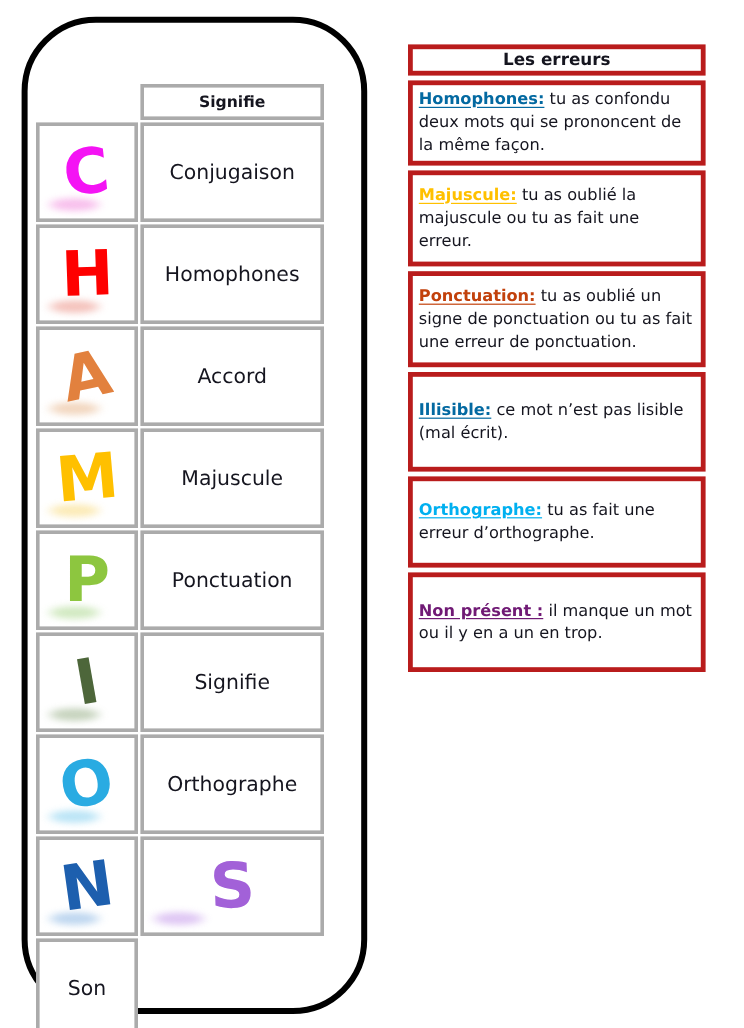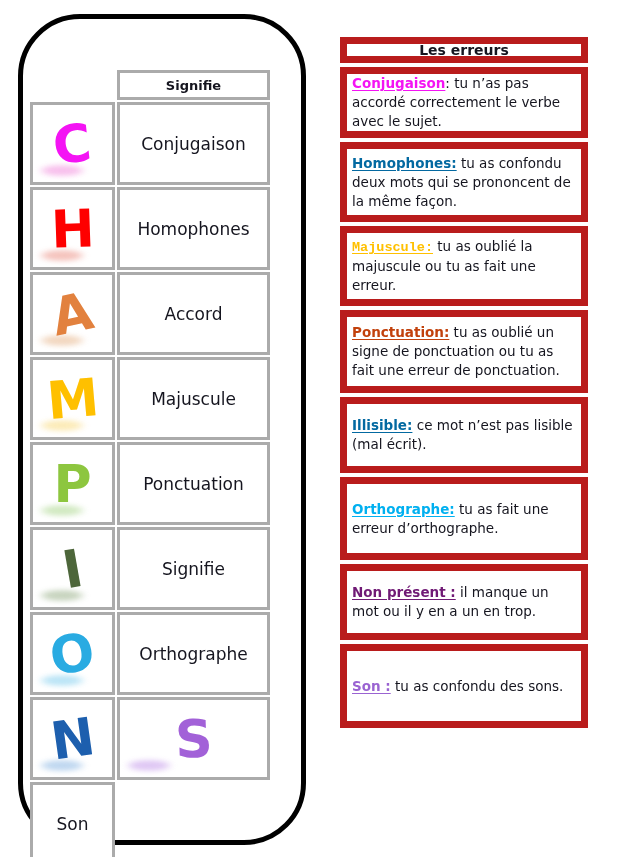--- a/index.html
+++ b/index.html
@@ -57,21 +57,21 @@
 
   
   .right-grid {
     position:absolute; left:340px; top:37px; width:248px;
     display:grid;
     grid-template-columns:248px;
     grid-template-rows:26px 71px 80px 80px 83px 76px 83px 76px 84px 82px;
     row-gap:4px;
   }
   .err-cell {
-    background:#ffffff; border:7px solid #b91c1c;
+    background:#ffffff; border:4px solid #b91c1c;
     display:flex; align-items:center;
     padding:3px 5px;
     font-size:13.5px; line-height:19px;
   }
   .err-head {
     justify-content:center; font-weight:bold; font-size:14px; padding:0 4px;
   }
   .kw {
     font-weight:bold; text-decoration:underline; text-underline-offset:2px;
   }
@@ -137,47 +137,41 @@
     <div class="cell letter-cell">
       <span class="lshadow" style="--c: #d7b9f1;"></span>
       <span class="letter r8" style="color: rgb(162, 97, 216);">S</span>
     </div>
     <div class="cell label-cell">Son</div>
   </div>
 
   <div class="right-grid">
     <div class="err-cell err-head">Les erreurs</div>
 
-    <div class="err-cell">
-        <p><span class="kw" style="color: rgb(244, 19, 244);">Conjugaison</span><span>: tu n’as pas accordé correctement le verbe avec le sujet.</span></p>
-      </div>
 
     <div class="err-cell">
         <p><span class="kw" style="color: #0369a1;">Homophones:</span><span> tu as confondu deux mots qui se prononcent de la même façon.</span></p>
       </div>
 
 
     <div class="err-cell">
-        <p><span class="kw" style="color: rgb(255, 192, 0); font-family: Liberation Mono, monospace;">Majuscule:</span><span> tu as oublié la majuscule ou tu as fait une erreur.</span></p>
+        <p><span class="kw" style="color: rgb(255, 192, 0);">Majuscule:</span><span> tu as oublié la majuscule ou tu as fait une erreur.</span></p>
       </div>
 
     <div class="err-cell">
         <p><span class="kw" style="color: #c2410c;">Ponctuation:</span><span> tu as oublié un signe de ponctuation ou tu as fait une erreur de ponctuation.</span></p>
       </div>
 
     <div class="err-cell">
         <p><span class="kw" style="color: #0369a1;">Illisible:</span><span> ce mot n’est pas lisible (mal écrit).</span></p>
       </div>
 
     <div class="err-cell">
         <p><span class="kw" style="color: rgb(0, 176, 240);">Orthographe:</span><span> tu as fait une erreur d’orthographe.</span></p>
       </div>
 
     <div class="err-cell">
         <p><span class="kw" style="color: #701a75;">Non présent :</span><span> il manque un mot ou il y en a un en trop.</span></p>
       </div>
 
-    <div class="err-cell">
-        <p><span class="kw" style="color: rgb(154, 99, 210);">Son :</span><span> tu as confondu des sons.</span></p>
-      </div>
   </div>
 
 </div>
 
 </body></html>

